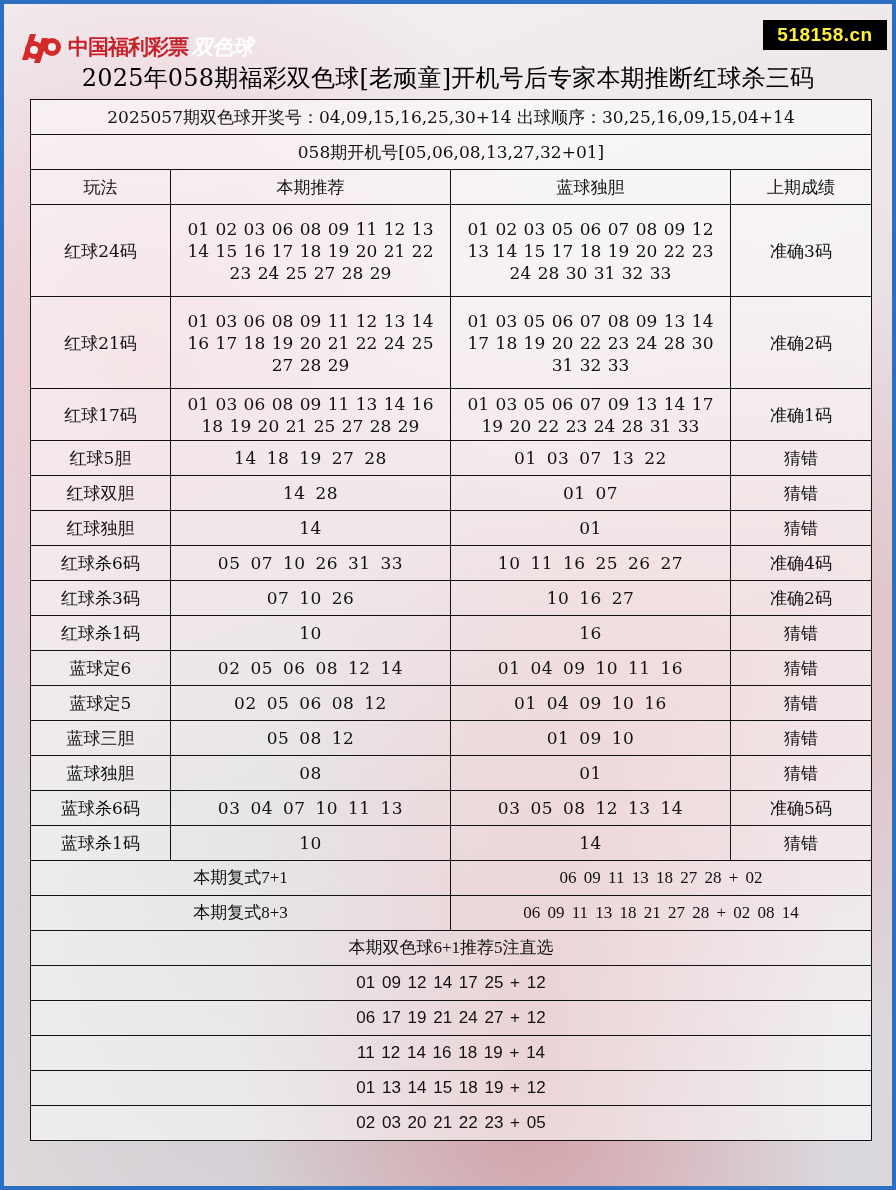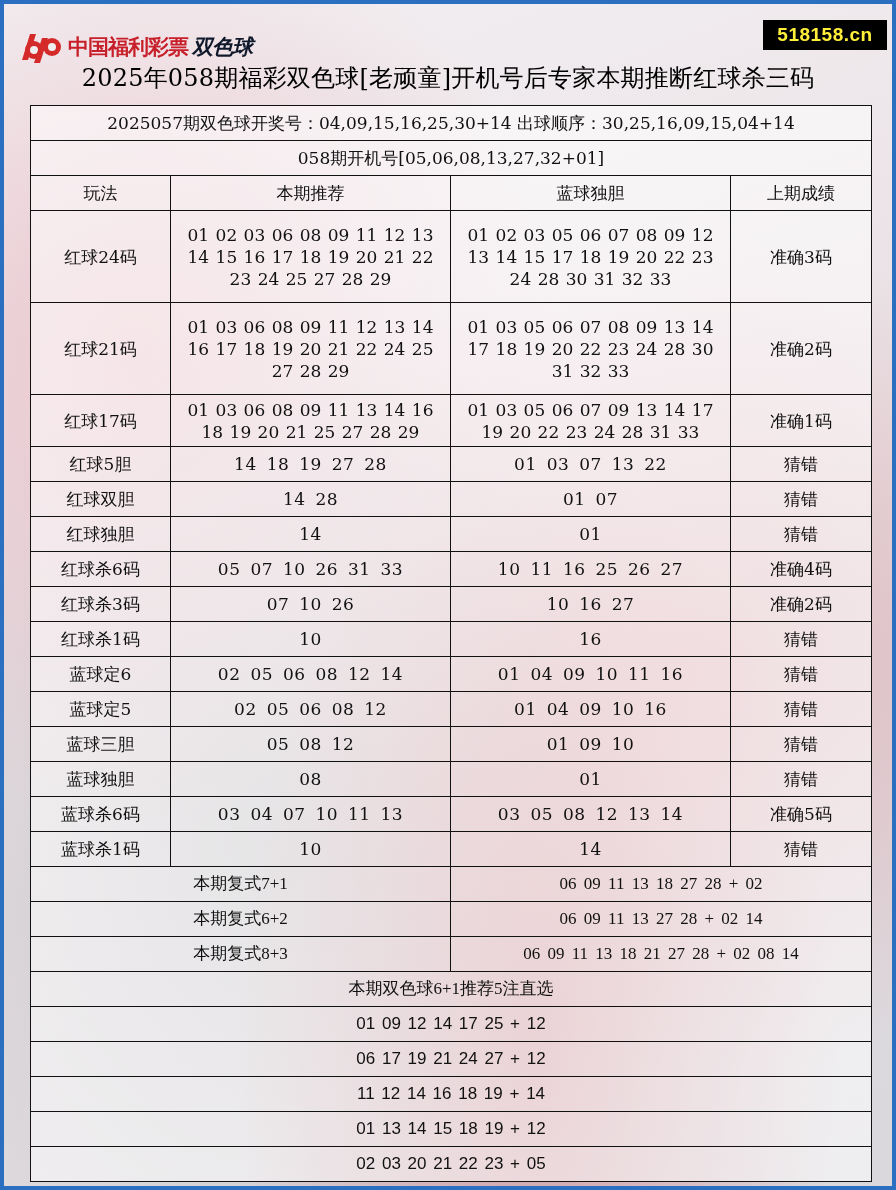--- a/index.html
+++ b/index.html
@@ -23,34 +23,34 @@
     position: absolute; left: 20px; top: 30px; height: 34px;
     display: flex; align-items: center; gap: 4px;
   }
   .logo-mark { width: 44px; height: 34px; }
   .logo-text {
     font-family: "DejaVu Sans", sans-serif; font-weight: bold; font-size: 21px;
     color: #c8202a; letter-spacing: -1px;
   }
   .logo-text-ssq {
     font-family: "DejaVu Sans", sans-serif; font-weight: bold; font-style: italic; font-size: 21px;
-    color: #0f172a; letter-spacing: -1px;
+    color: #ffffff; letter-spacing: -1px;
   }
   .site-badge {
     position: absolute; left: 763px; top: 20px; width: 124px; height: 30px;
     background: #000; color: #ffef3a;
     font-family: Liberation Sans, sans-serif; font-size: 19px; font-weight: bold;
     display: flex; align-items: center; justify-content: center; letter-spacing: 0.5px;
   }
   .page-title {
     position: absolute; left: 0; top: 62px; width: 896px; text-align: center;
     font-size: 24px; color: #000000; letter-spacing: 0.2px; white-space: nowrap;
   }
   table.main {
-    position: absolute; left: 30px; top: 105px; width: 841px;
+    position: absolute; left: 30px; top: 99px; width: 841px;
     border-collapse: collapse; table-layout: fixed;
   }
   table.main td {
     border: 1.4px solid #111; text-align: center; vertical-align: middle;
     font-size: 17px; line-height: 22px; padding: 0;
     background: rgba(255,255,255,0.55);
   }
   .col-play { width: 140px; }
   .col-cur { width: 280px; }
   .col-prev { width: 280px; }
@@ -213,24 +213,20 @@
     <td class="nums">10</td>
     <td class="nums">14</td>
     <td class="label">猜错</td>
   </tr>
 
   <tr class="r1 pinkish">
     <td class="combo-label" colspan="2">本期复式7+1</td>
     <td class="combo-nums" colspan="2">06 09 11 13 18 27 28 + 02</td>
   </tr>
   <tr class="r1 shade">
-    <td class="combo-label" colspan="2">本期复式6+2</td>
-    <td class="combo-nums" colspan="2">06 09 11 13 27 28 + 02 14</td>
-  </tr>
-  <tr class="r1 shade">
     <td class="combo-label" colspan="2">本期复式8+3</td>
     <td class="combo-nums" colspan="2">06 09 11 13 18 21 27 28 + 02 08 14</td>
   </tr>
 
   <tr class="shade">
     <td class="pick-head" colspan="4">本期双色球6+1推荐5注直选</td>
   </tr>
   <tr class="shade">
     <td class="pick" colspan="4">01 09 12 14 17 25 + 12</td>
   </tr>

